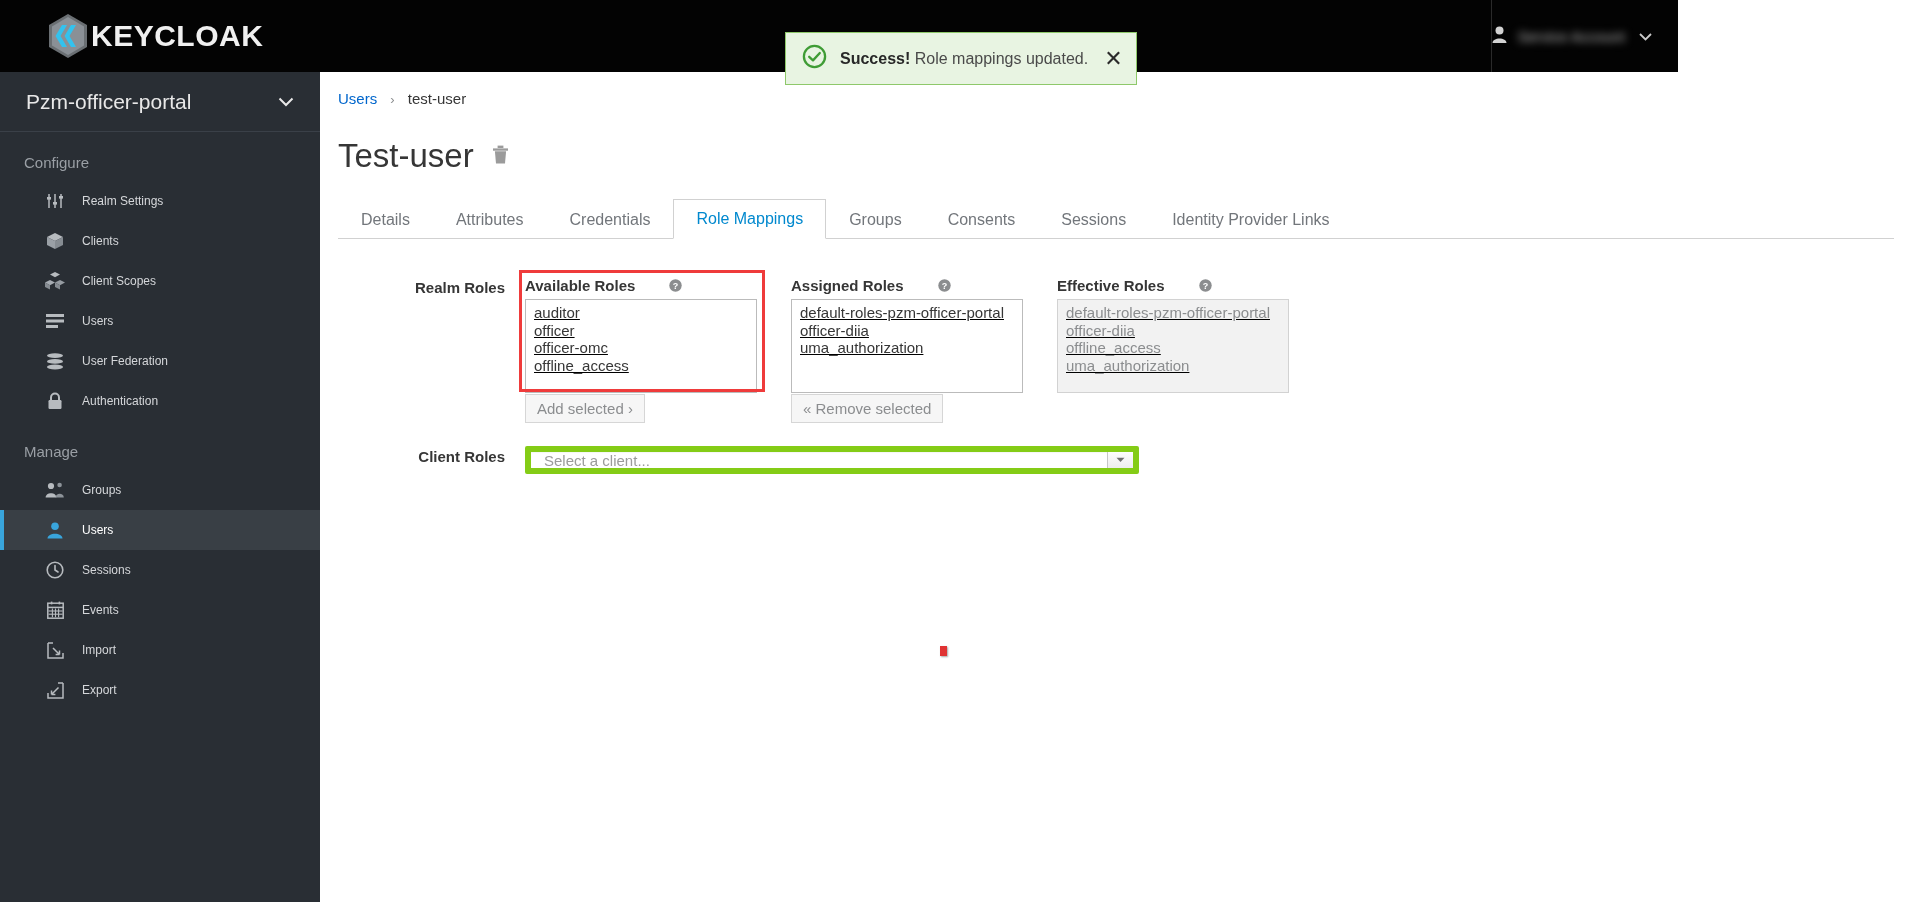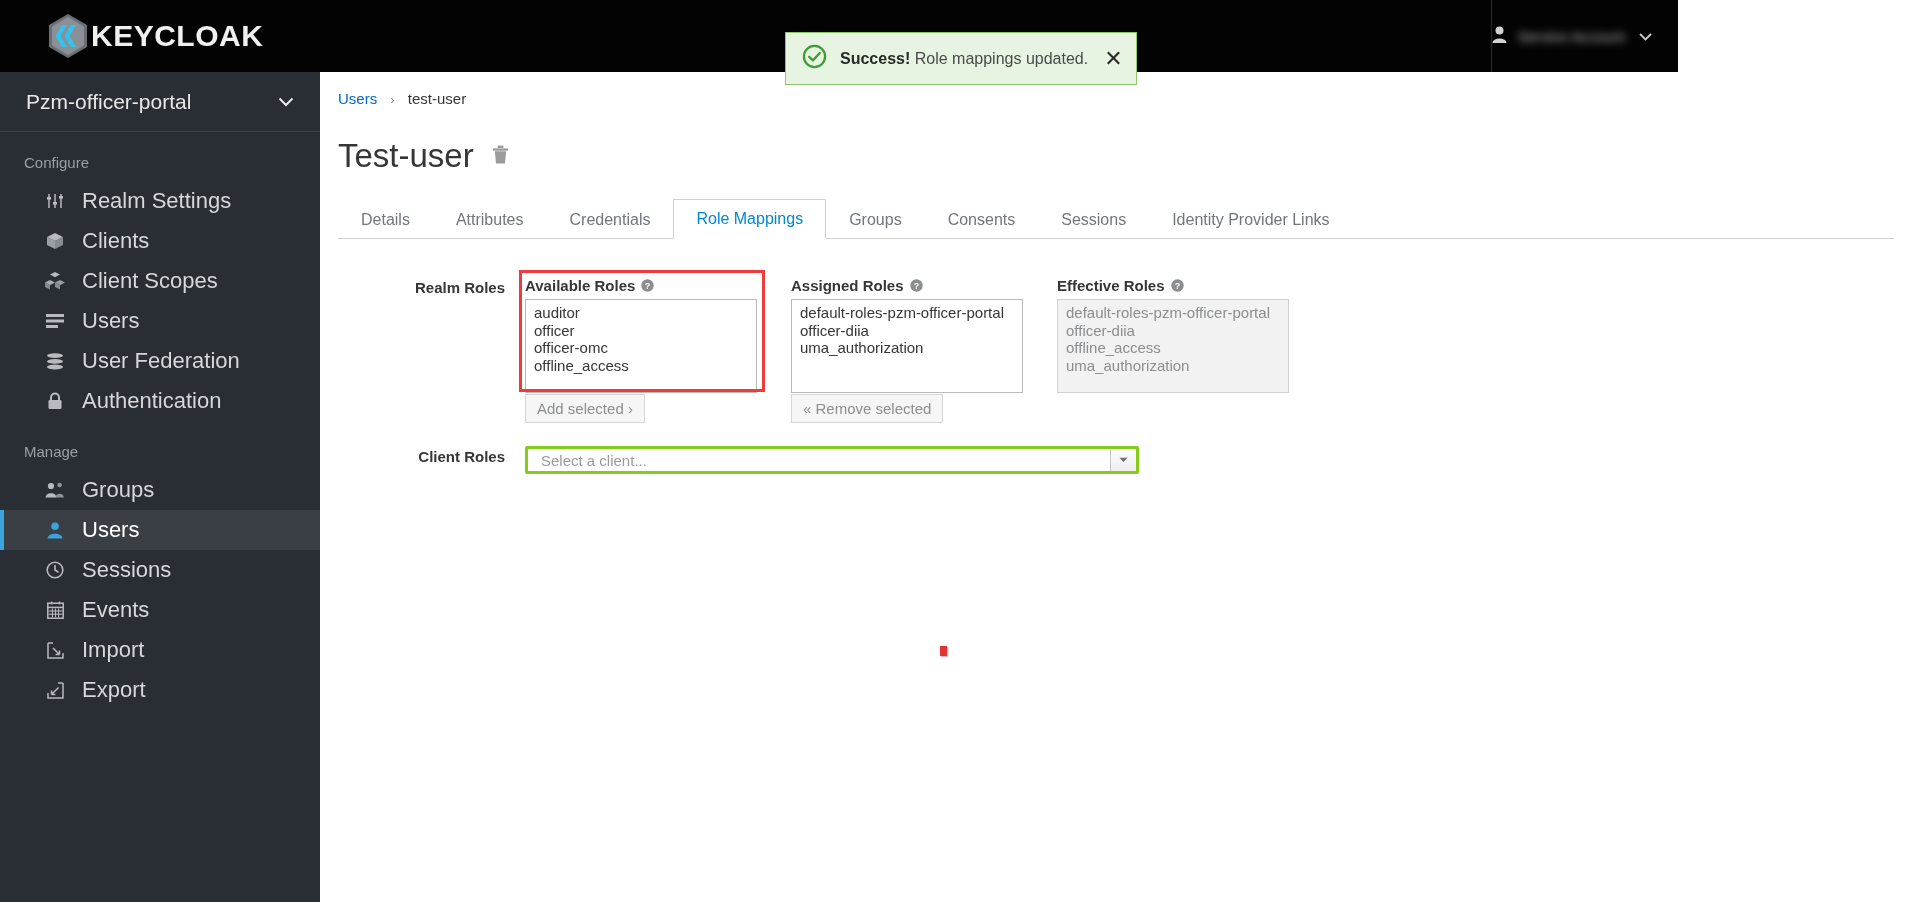--- a/index.html
+++ b/index.html
@@ -68,21 +68,21 @@
     border-bottom: 1px solid #3a4048;
     cursor: pointer;
   }
   .realm-name { color: #e8e8e8; font-size: 21px; }
   .nav-group-title {
     color: #9a9fa5; font-size: 15px;
     padding: 22px 0 10px 24px;
   }
   .nav-item {
     height: 40px; display: flex; align-items: center;
-    padding-left: 40px; color: #d5d7da; font-size: 22px;
+    padding-left: 40px; color: #d5d7da; font-size: 12px;
     cursor: pointer; border-left: 4px solid transparent;
   }
   .nav-item.active {
     background: #393f45; border-left: 4px solid #39a5dc;
     color: #ffffff;
   }
   .nav-ico {
     width: 22px; height: 20px; margin-right: 16px;
     display: inline-flex; align-items: center; justify-content: center;
     flex: 0 0 22px;
@@ -127,27 +127,27 @@
   
   .form-area { padding: 38px 0 0 0; position: relative; }
   .form-row { display: flex; align-items: flex-start; }
   .form-label {
     width: 205px; text-align: right; padding-right: 20px;
     font-size: 15px; font-weight: bold; color: #363636;
     padding-top: 2px;
   }
   .col-head {
     font-size: 15px; font-weight: bold; color: #363636;
-    margin-bottom: 5px; display: flex; align-items: center;
+    margin-bottom: 5px; display: flex; align-items: center; gap: 28px;
   }
   .help-ico { margin-left: 6px; display: inline-flex; }
   .listbox {
     width: 232px; height: 94px;
     border: 1px solid #bbb; background: #fff;
-    padding: 4px 0 0 0; overflow: hidden;
+    padding: 4px 0 0 0; overflow: hidden; text-decoration: underline;
   }
   .listbox.disabled { background: #f2f2f2; border: 1px solid #d2d2d2; }
   .listbox .opt {
     font-size: 15px; color: #363636; padding: 0 8px;
     line-height: 17.5px; white-space: nowrap;
   }
   .listbox.disabled .opt { color: #8b8d8f; }
   .move-btn {
     margin-top: 1px; display: inline-block;
     padding: 5px 11px; font-size: 15px;
@@ -160,21 +160,21 @@
   .redbox {
     position: absolute; left: -6px; top: -7px;
     width: 246px; height: 122px;
     border: 3px solid #ef3b3b; pointer-events: none; z-index: 5;
   }
   .gap { width: 34px; }
 
   .select-wrap {
     display: flex; align-items: stretch;
     width: 614px; height: 28px;
-    border: 3px solid #84cc16; border-radius: 2px;
+    border: 6px solid #84cc16; border-radius: 2px;
     background: #fff; cursor: pointer;
     box-shadow: inset 0 1px 1px rgba(0,0,0,.04);
   }
   .select-value {
     flex: 1; display: flex; align-items: center;
     padding-left: 13px; font-size: 15px; color: #9b9b9b;
   }
   .select-arrow {
     width: 26px; display: flex; align-items: center; justify-content: center;
     background: linear-gradient(#fdfdfd,#ededed);

